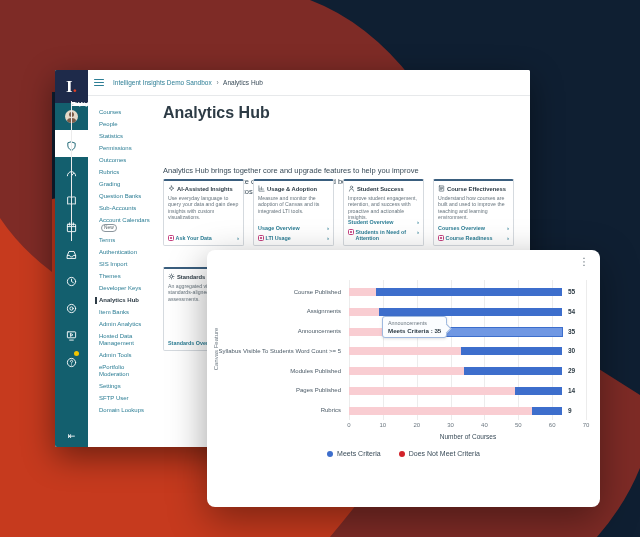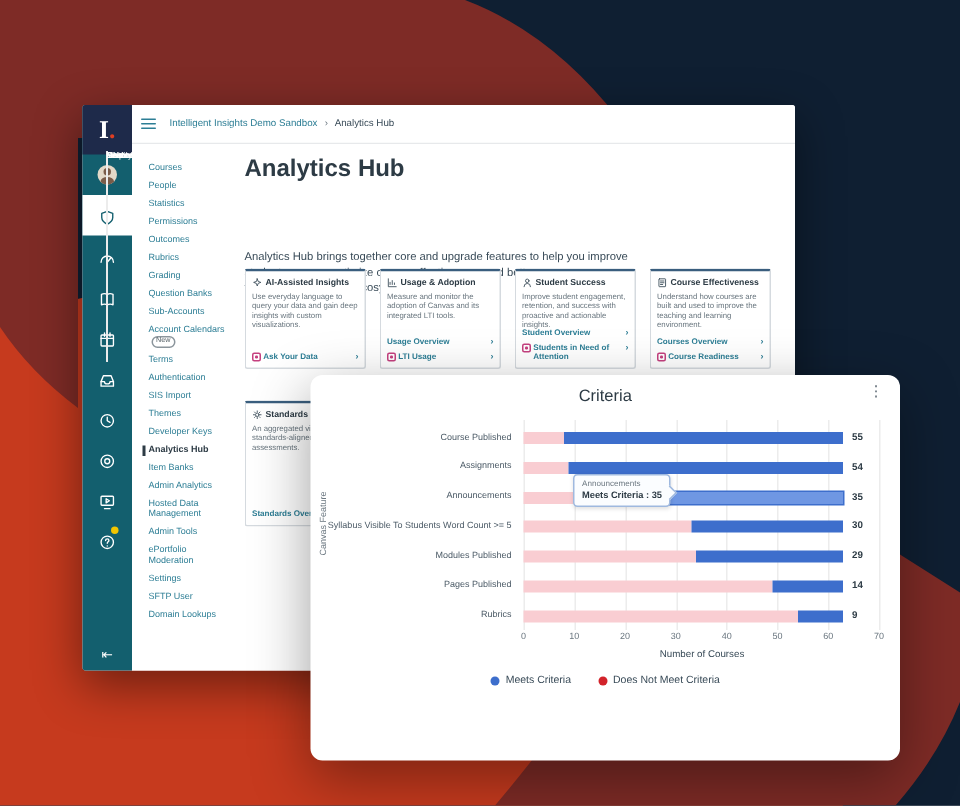--- a/index.html
+++ b/index.html
@@ -328,21 +328,20 @@
                 <span style="max-width: 58px;">Standards Overview</span>
                 <span class="chev">›</span>
               </div>
             </div>
           </div>
         </div>
     </div>
   </div>
 
   <div class="chart-card">
-    <div class="chart-title">Criteria</div>
     <div class="kebab">⋮</div>
     <div class="ylab">Canvas Feature</div>
     <div id="plotHost">
         <div class="gl" style="left: 142px;"></div>
         <div class="tick" style="left: 142px;">0</div>
         <div class="gl" style="left: 175.86px;"></div>
         <div class="tick" style="left: 175.86px;">10</div>
         <div class="gl" style="left: 209.72px;"></div>
         <div class="tick" style="left: 209.72px;">20</div>
         <div class="gl" style="left: 243.58px;"></div>

